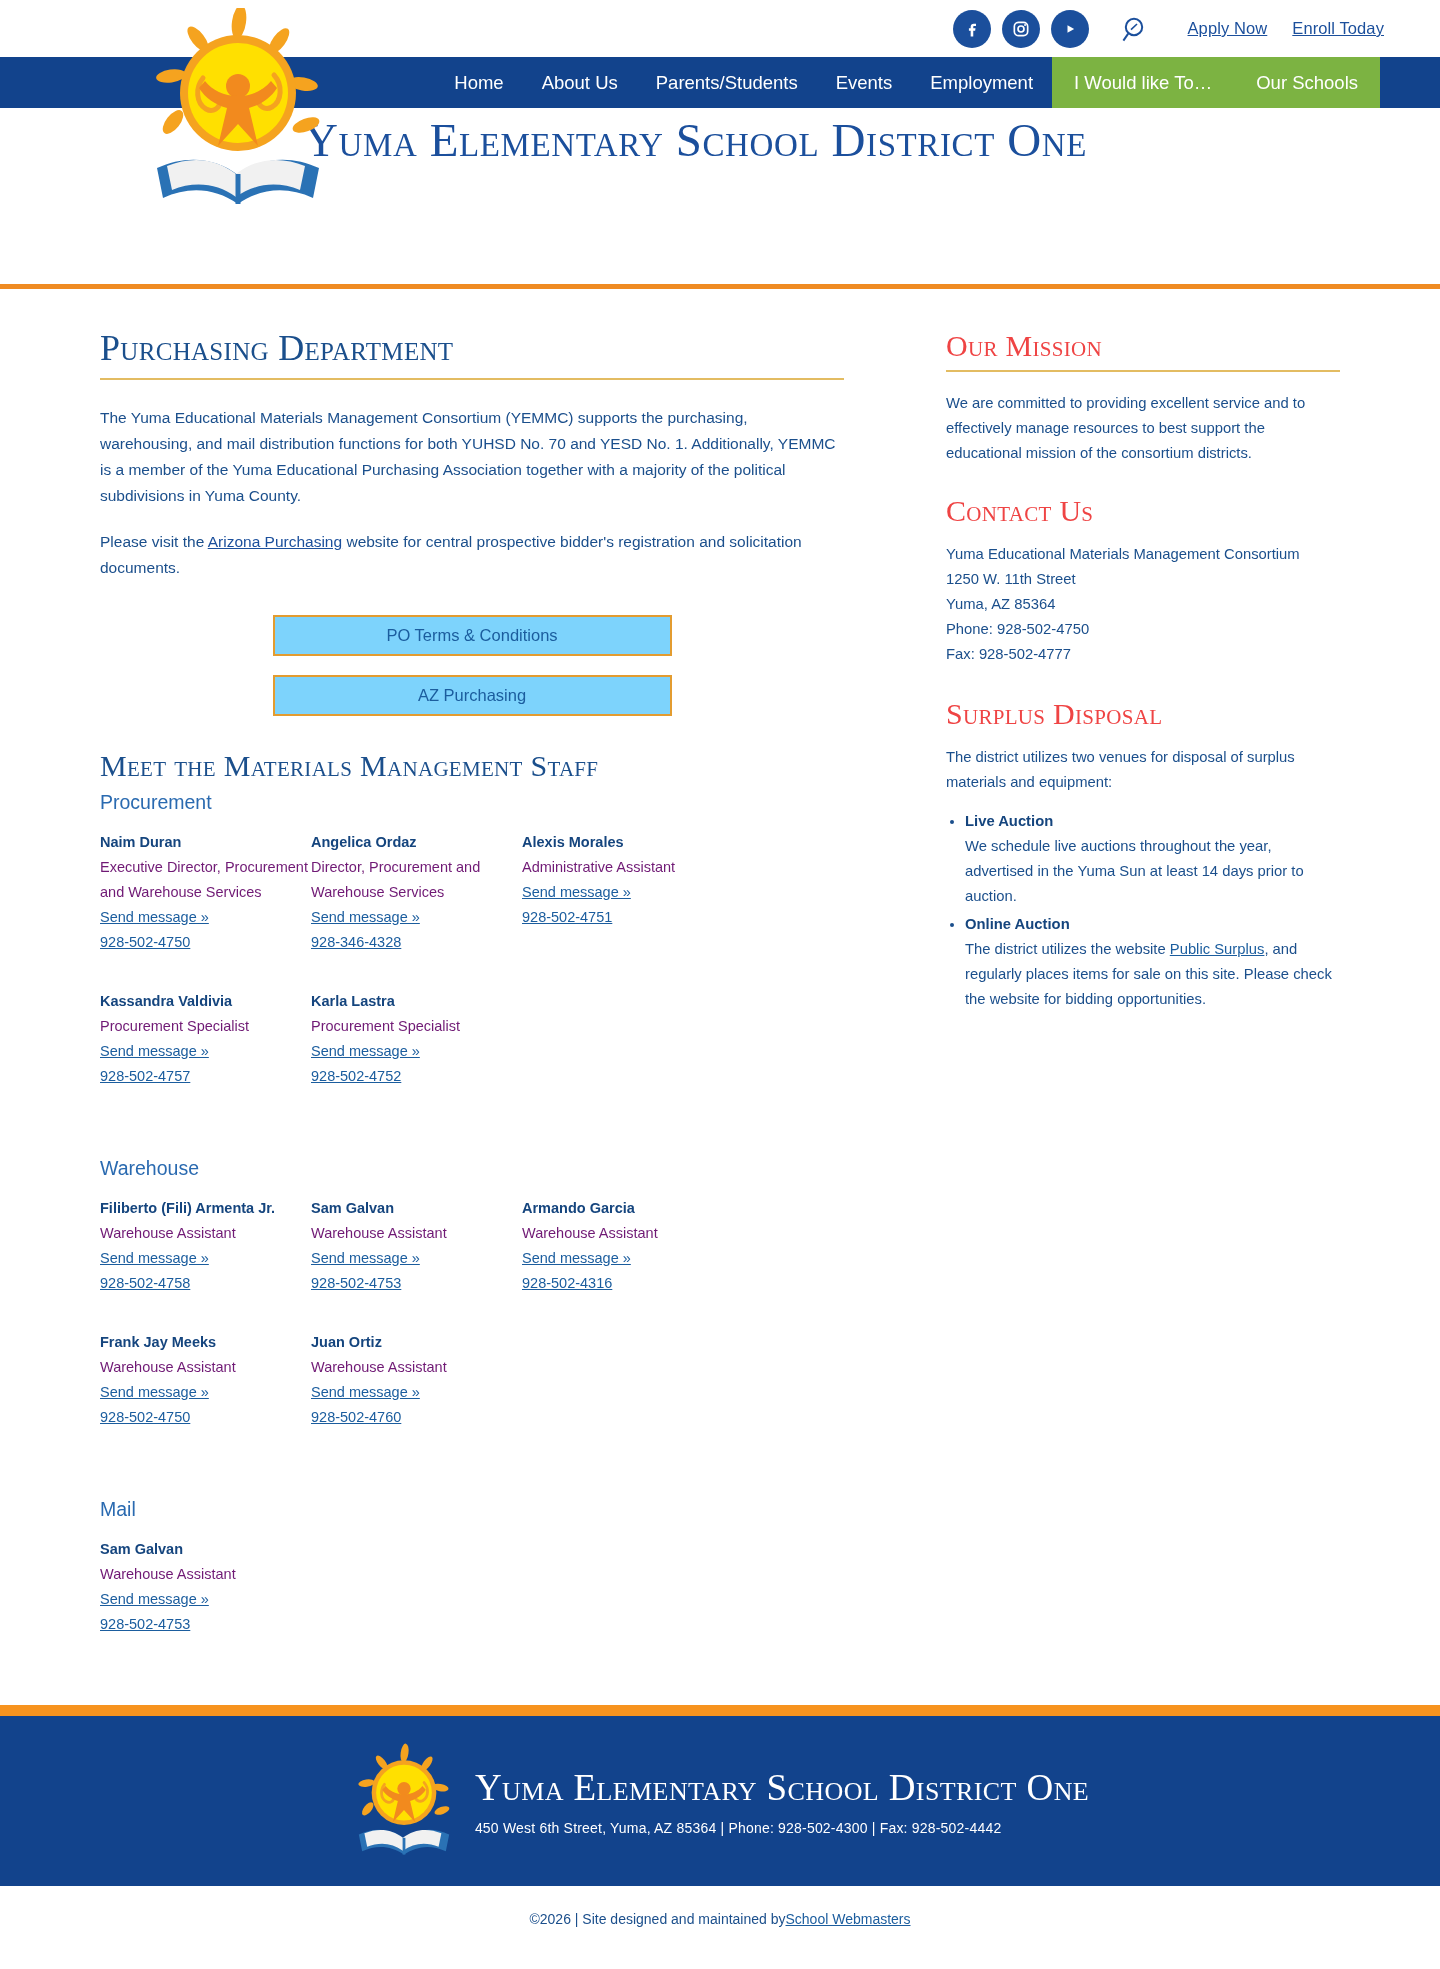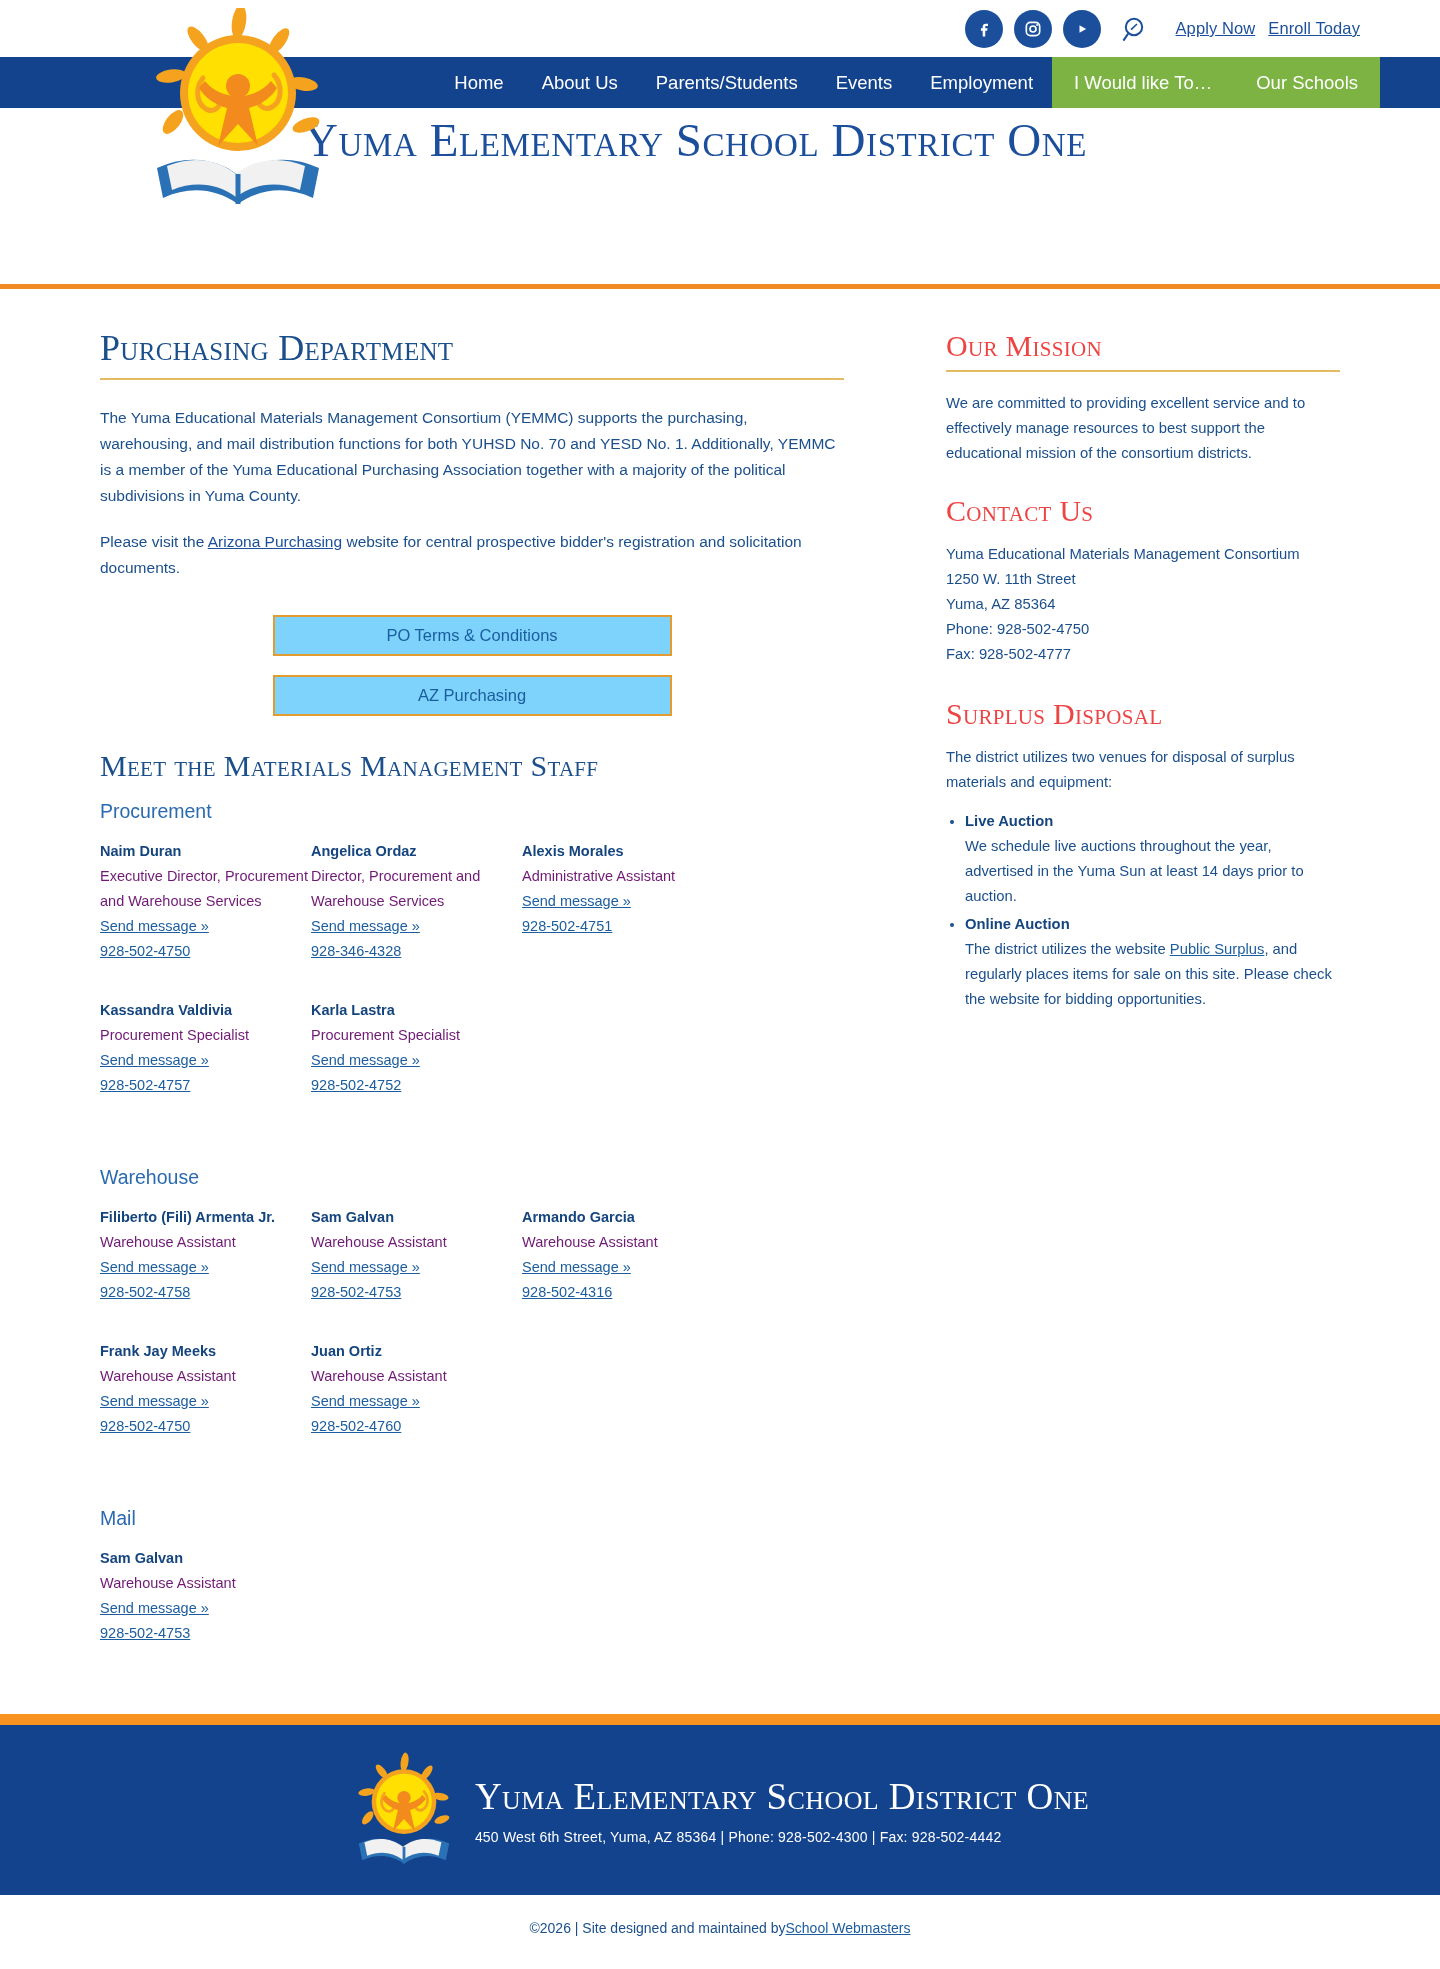--- a/index.html
+++ b/index.html
@@ -12,22 +12,22 @@
 
   a { color: #1f5c9e; }
 
   
   .topbar {
     height: 57px;
     background: #ffffff;
     display: flex;
     align-items: center;
     justify-content: flex-end;
-    padding-right: 80px;
-    gap: 0;
+    padding-right: 56px;
+    gap: 12px;
   }
   .social-group { display: flex; align-items: center; gap: 11px; }
   .social {
     width: 38px; height: 38px; border-radius: 50%;
     background: #1b4f9c;
     display: flex; align-items: center; justify-content: center;
     cursor: pointer;
   }
   .social svg { display: block; }
   .search-ico {
@@ -161,21 +161,21 @@
   }
   .btn-wrap { padding-top: 14px; }
 
   h2.sect {
     font-family: "Liberation Serif", serif;
     font-variant: small-caps;
     font-size: 30px;
     font-weight: normal;
     color: #1b4f8c;
     margin-top: 33px;
-    margin-bottom: 17px;
+    margin-bottom: 8px;
     letter-spacing: .3px;
   }
   h3.group {
     font-size: 19.5px;
     font-weight: normal;
     color: #2a6ab0;
     margin-bottom: 16px;
     margin-top: 0;
   }
   .group-block { margin-bottom: 34px; }

